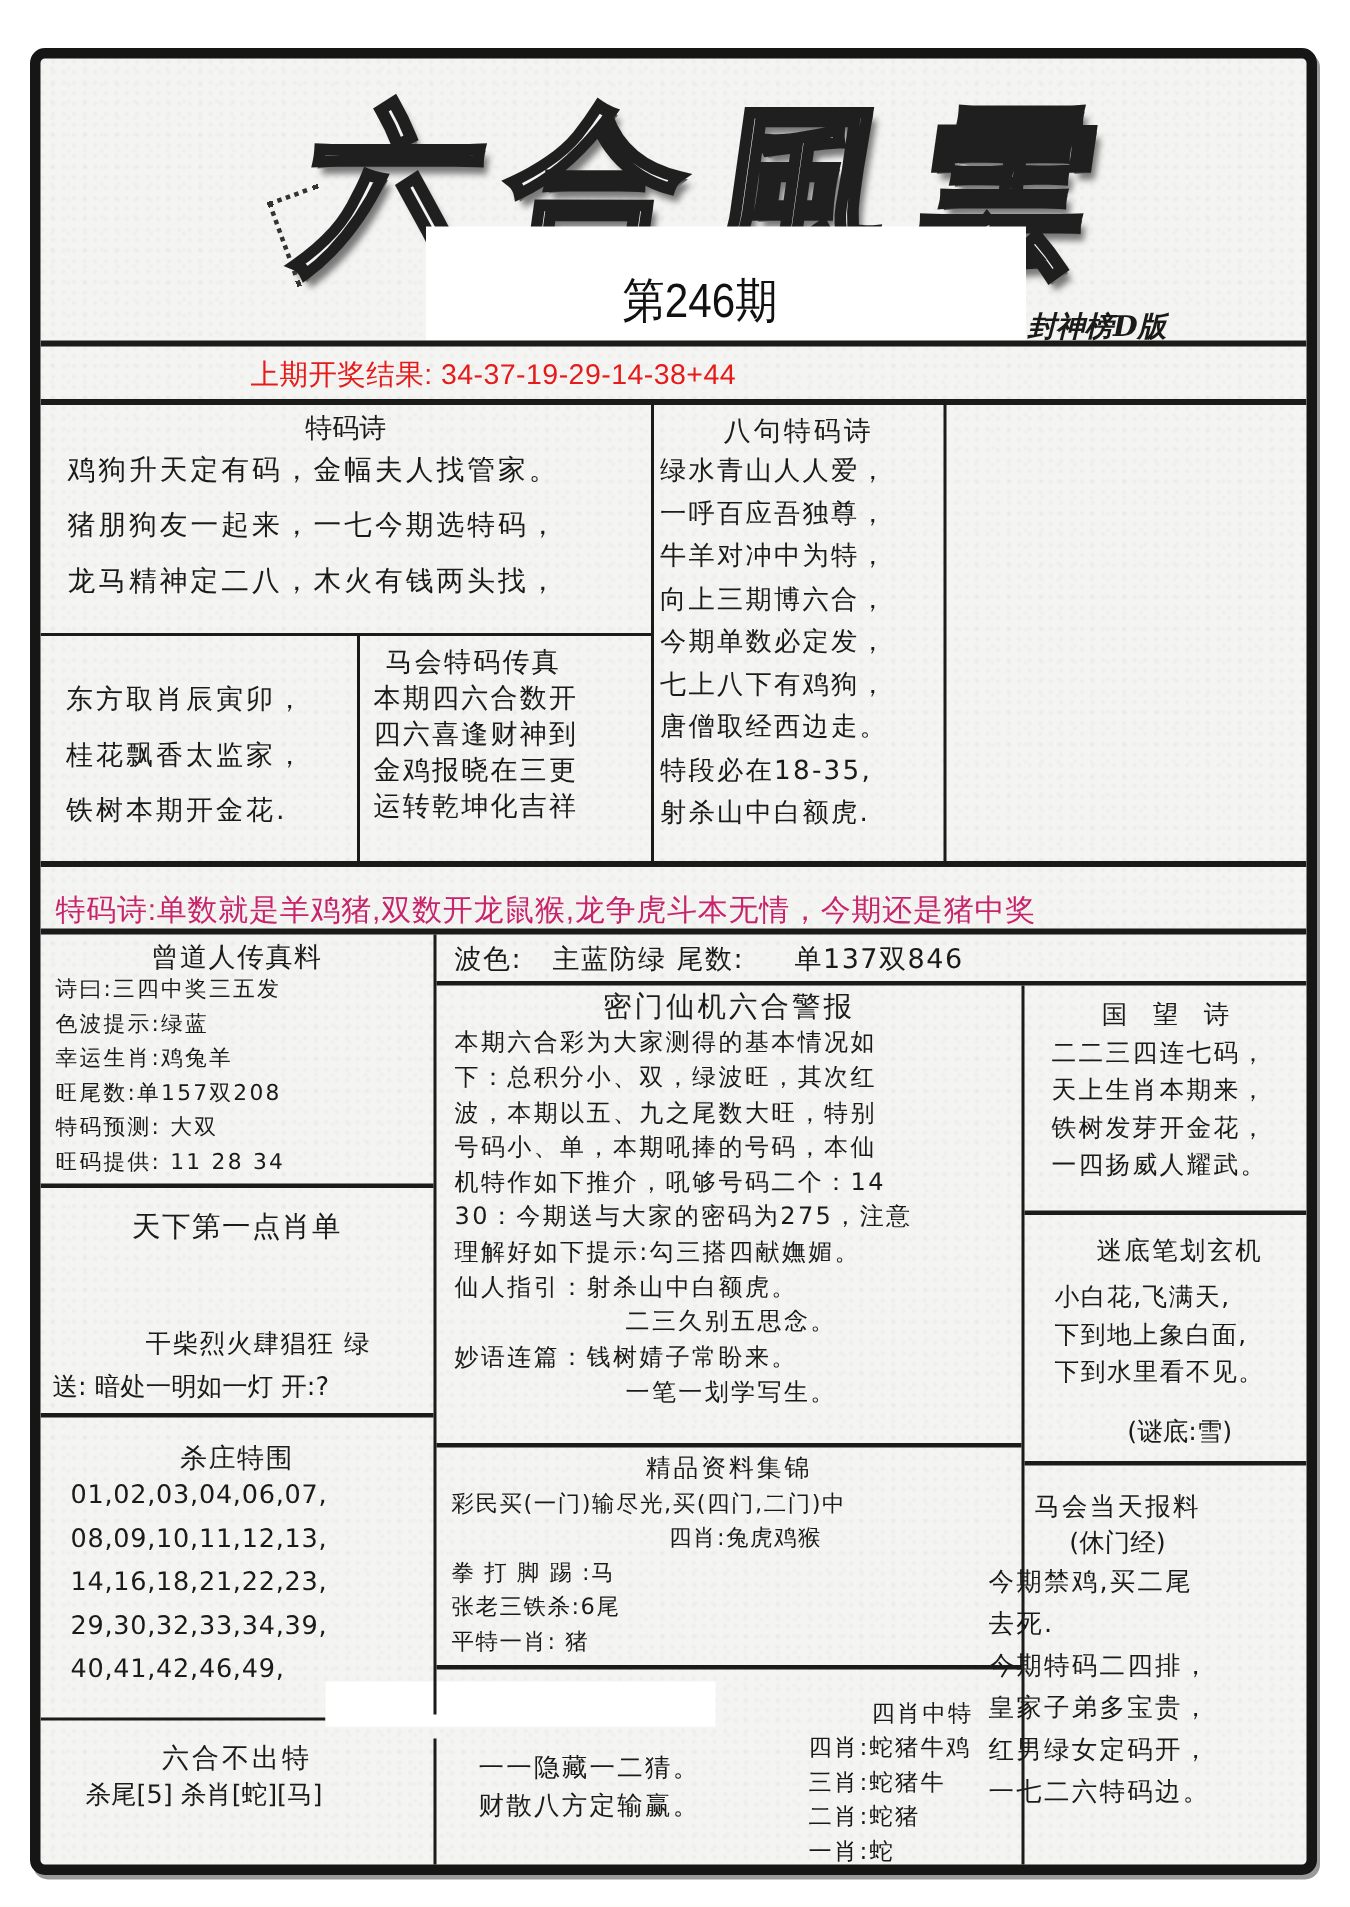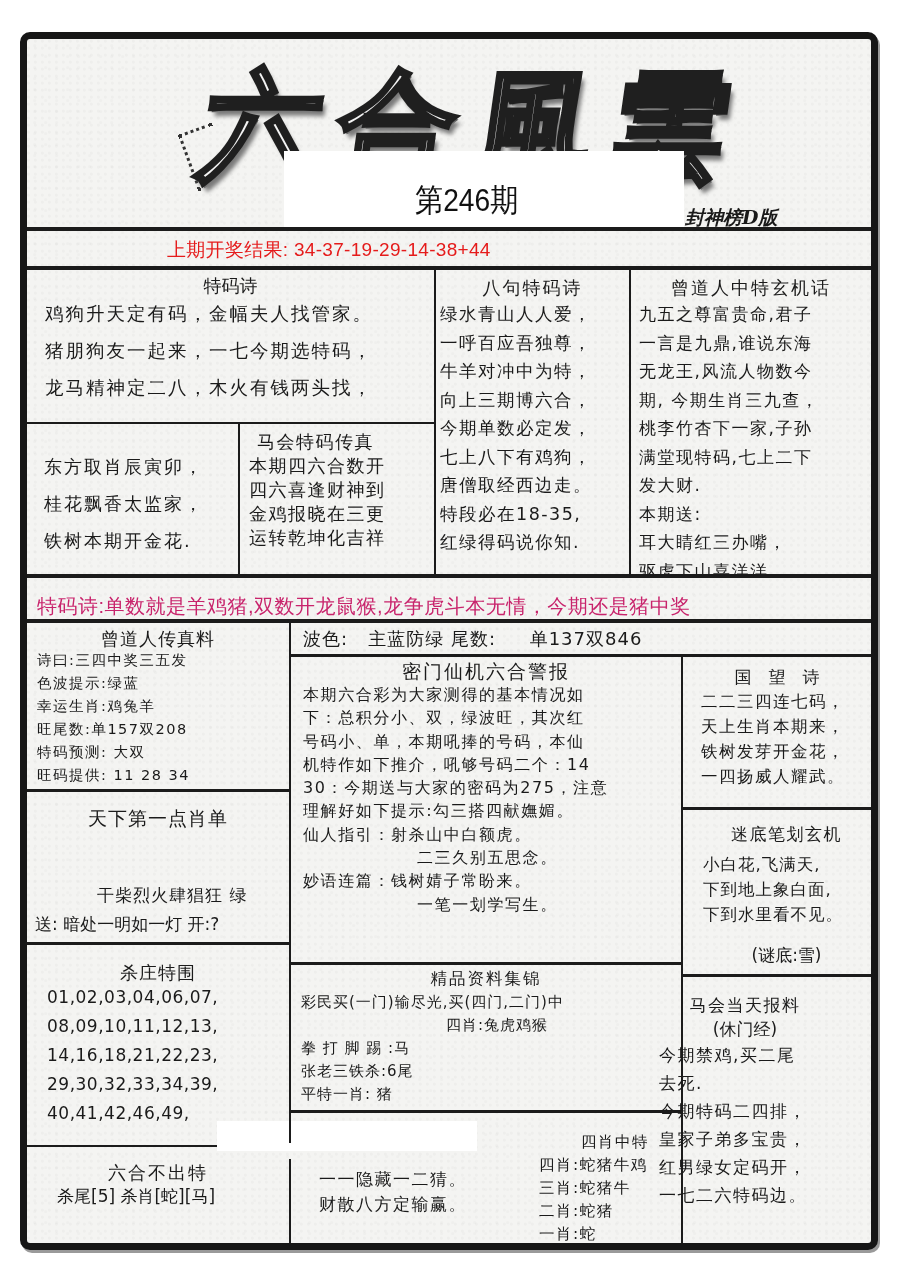--- a/index.html
+++ b/index.html
@@ -119,40 +119,25 @@
     <div class="title" style="margin-top:6px;font-size:18px;letter-spacing:2px;">八句特码诗</div>
     <div class="lines" style="padding-left:4px;font-size:17.5px;letter-spacing:1.5px;line-height:28.5px;">
       <div>绿水青山人人爱，</div>
       <div>一呼百应吾独尊，</div>
       <div>牛羊对冲中为特，</div>
       <div>向上三期博六合，</div>
       <div>今期单数必定发，</div>
       <div>七上八下有鸡狗，</div>
       <div>唐僧取经西边走。</div>
       <div>特段必在18-35,</div>
-      <div>红绿得码说你知.</div>
+      <div>射杀山中白额虎.</div>
     </div>
   </div>
 
   <div class="vline" style="left:602px;top:231px;height:304px;"></div>
-  <div class="abs" style="left:604px;top:231px;width:240px;height:304px;overflow:hidden;">
-    <div class="title" style="margin-top:6px;font-size:18px;letter-spacing:2px;">曾道人中特玄机话</div>
-    <div class="lines" style="padding-left:8px;font-size:17px;letter-spacing:1.5px;line-height:28.5px;">
-      <div>九五之尊富贵命,君子</div>
-      <div>一言是九鼎,谁说东海</div>
-      <div>无龙王,风流人物数今</div>
-      <div>期, 今期生肖三九查，</div>
-      <div>桃李竹杏下一家,子孙</div>
-      <div>满堂现特码,七上二下</div>
-      <div>发大财.</div>
-      <div>本期送:</div>
-      <div>耳大睛红三办嘴，</div>
-      <div>驱虎下山喜洋洋.</div>
-    </div>
-  </div>
 
   <div class="hline" style="left:0;top:535px;width:844px;height:4px;"></div>
 
   <div class="pink-line">特码诗:单数就是羊鸡猪,双数开龙鼠猴,龙争虎斗本无情，今期还是猪中奖</div>
   <div class="hline" style="left:0;top:580px;width:844px;height:4px;"></div>
 
   <div class="abs" style="left:0;top:584px;width:262px;height:166px;">
     <div class="title" style="margin-top:4px;font-size:18px;letter-spacing:1px;">曾道人传真料</div>
     <div class="lines" style="padding-left:10px;font-size:14.5px;letter-spacing:1.5px;line-height:23px;margin-top:-2px;">
       <div><span>诗曰:</span><span>三四中奖三五发</span></div>
@@ -201,20 +186,21 @@
       <span>单137双846</span>
     </div>
   </div>
   <div class="hline" style="left:264px;top:615px;width:580px;height:3px;"></div>
 
   <div class="abs" style="left:264px;top:618px;width:390px;height:305px;">
     <div class="title" style="margin-top:2px;font-size:19px;letter-spacing:2px;">密门仙机六合警报</div>
     <div class="lines" style="padding-left:12px;font-size:16px;letter-spacing:1.6px;line-height:23.3px;">
       <div>本期六合彩为大家测得的基本情况如</div>
       <div>下：总积分小、双，绿波旺，其次红</div>
+      <div>波，本期以五、九之尾数大旺，特别</div>
       <div>号码小、单，本期吼捧的号码，本仙</div>
       <div>机特作如下推介，吼够号码二个：14</div>
       <div>30：今期送与大家的密码为275，注意</div>
       <div>理解好如下提示:勾三搭四献嫵媚。</div>
       <div><span>仙人指引：</span><span>射杀山中白额虎。</span></div>
       <div style="padding-left:114px;">二三久别五思念。</div>
       <div><span>妙语连篇：</span><span>钱树婧子常盼来。</span></div>
       <div style="padding-left:114px;">一笔一划学写生。</div>
     </div>
   </div>

